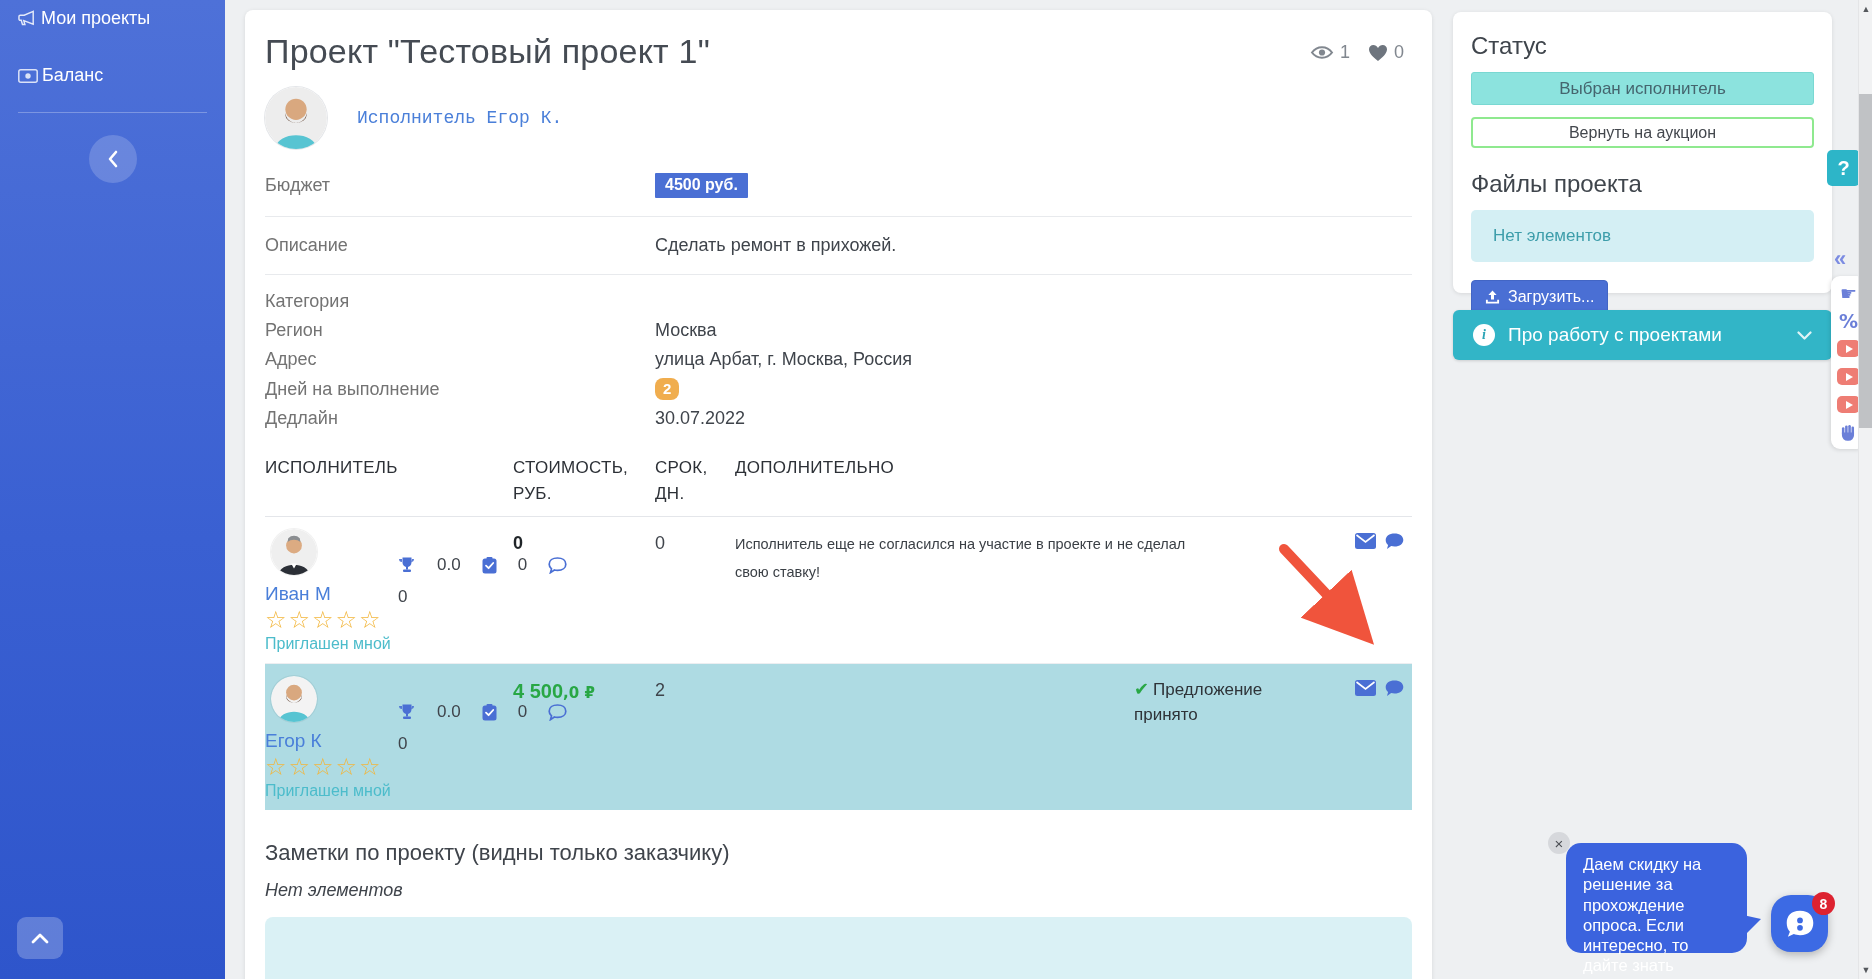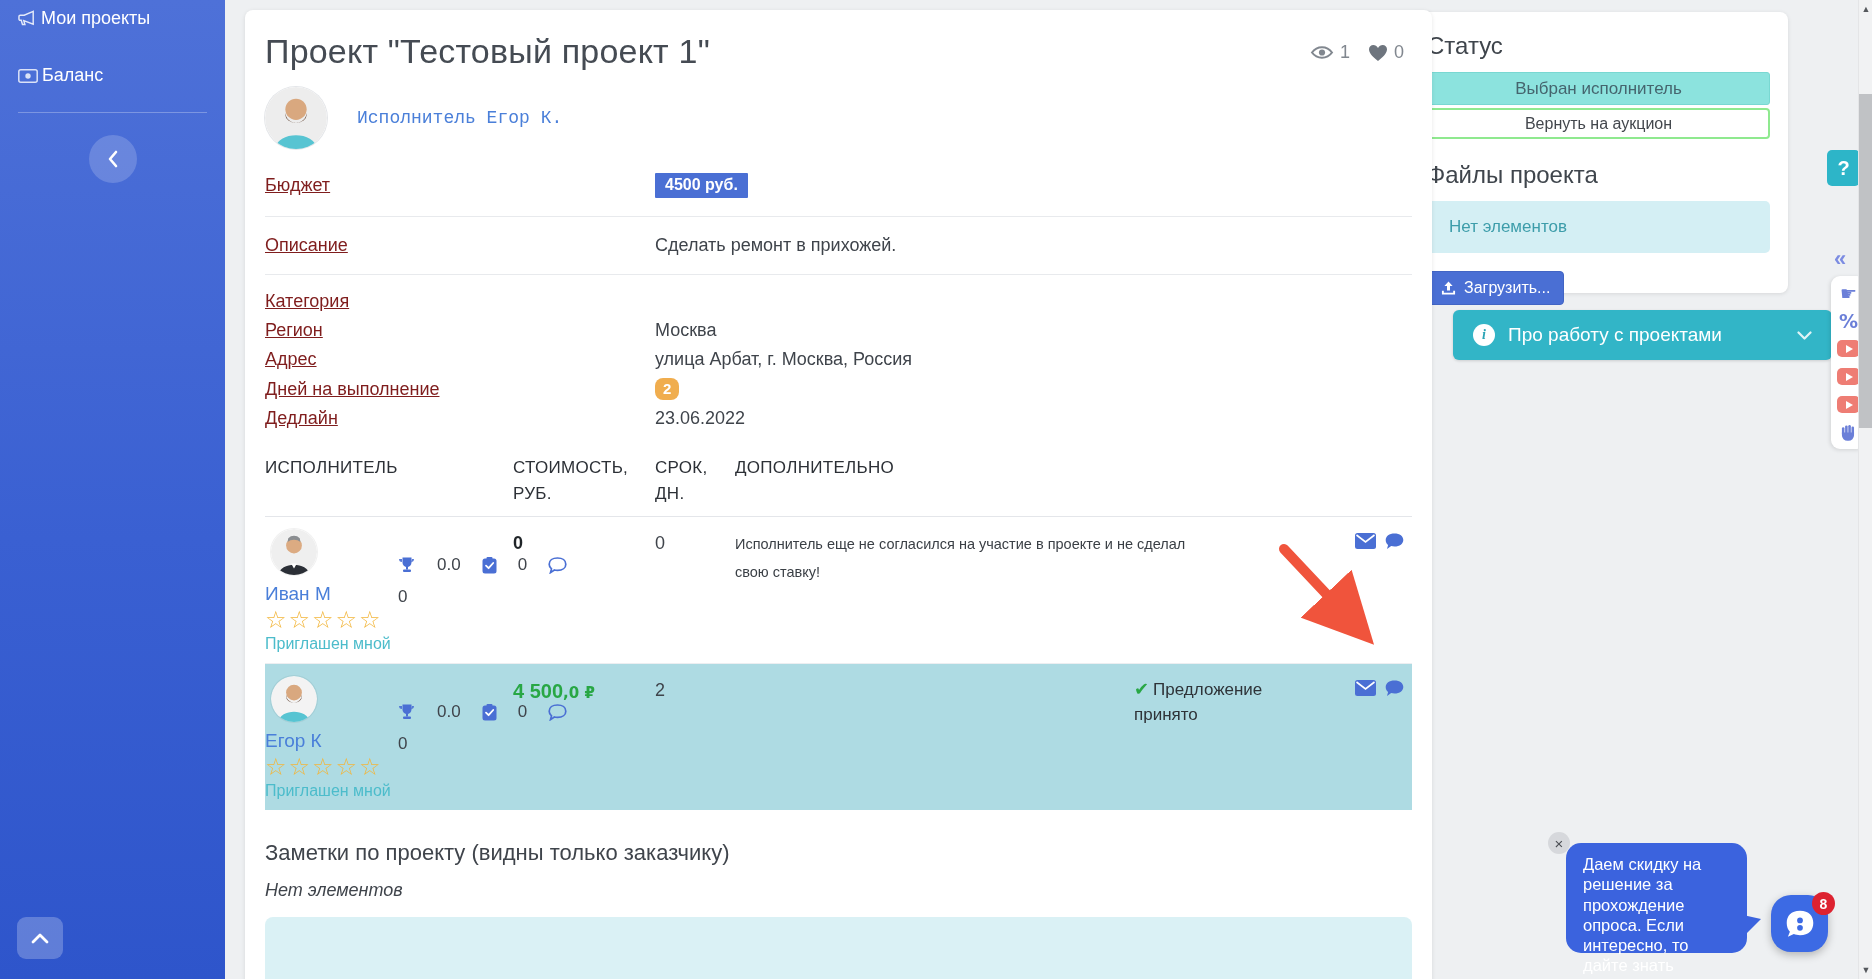--- a/index.html
+++ b/index.html
@@ -43,21 +43,21 @@
   .meta-counters .cnt { display:flex; align-items:center; gap:6px; }
 
   .performer-row { display:flex; align-items:center; gap:30px; margin-top:16px;font-family:Liberation Mono, monospace; }
   .avatar-lg { width:62px; height:62px; border-radius:50%; overflow:hidden;
     box-shadow:0 0 0 1px #e4e6e9; }
   .link { color:#4a7fd9; font-size:18px; cursor:pointer; }
 
   .fields { margin-top:18px; }
   .frow { display:grid; grid-template-columns:390px 1fr; align-items:center;
     font-size:18px; padding:6px 0; }
-  .frow .lab { color:#7f1d1d;text-decoration:underline; }
+  .frow .lab { color:#737373; }
   .frow .val { color:#3f444b; }
   .sect-hr { border:none; border-top:1px solid #e8eaed; margin:12px 0; }
   .details-block .frow { padding:4px 0; }
 
   .badge-blue { display:inline-block; background:#4a6fd4; color:#fff; font-weight:bold;
     font-size:16px; padding:3px 10px 4px 10px; border-radius:1px; }
   .badge-orange { display:inline-block; background:#f0ad4e; color:#fff; font-weight:bold;
     font-size:15px; padding:2px 8px 3px 8px; border-radius:8px; }
 
   .section-title { margin-top:28px; font-size:26px; font-weight:400; color:#3f444b; }
@@ -93,27 +93,27 @@
   
   .notes-title { margin-top:30px; font-size:22px; font-weight:400; color:#3f444b; }
   .notes-empty { margin-top:14px; font-style:italic; font-size:18px; color:#3f444b; }
   .notes-box { position:relative; margin-top:16px; background:#daf1f5; border-radius:8px;
     height:175px; padding:16px 0 0 18px; }
   .emoji-btn { position:absolute; left:1062px; top:18px; cursor:pointer; }
   .smiley { width:26px; height:26px; border-radius:50%; background:#f5b63e; position:relative;
     box-shadow:inset 0 -2px 0 rgba(0,0,0,.12); }
 
   
-  .status-card { position:absolute; left:1409px; top:12px; width:379px; height:281px;
+  .status-card { position:absolute; left:1453px; top:12px; width:379px; height:281px;
     background:#fff; border-radius:8px; box-shadow:0 1px 4px rgba(0,0,0,.10); padding:20px 18px; }
   .rc-title { font-size:24px; font-weight:400; color:#3f454c; }
   .btn-status { margin-top:12px; width:100%; height:33px; background:#8ce3de;
     border:1px solid #79d8d2; border-radius:3px; color:#45656e; font-size:17px; cursor:pointer;
     font-family:inherit; }
-  .btn-revert { margin-top:3px; width:100%; height:31px; background:#fff;
+  .btn-revert { margin-top:12px; width:100%; height:31px; background:#fff;
     border:2px solid #8fe98f; border-radius:4px; color:#43474d; font-size:16px; cursor:pointer;
     font-family:inherit; }
   .rc-title2 { margin-top:22px; }
   .files-box { margin-top:12px; height:52px; background:#d4eff4; border-radius:5px;
     display:flex; align-items:center; padding-left:22px; color:#3d9daa; font-size:17px; }
   .btn-upload { margin-top:18px; display:inline-flex; align-items:center; gap:8px;
     background:#4a6fd4; border:1px solid #4265c4; color:#fff; border-radius:4px;
     padding:7px 13px; font-size:16px; cursor:pointer; font-family:inherit; }
 
   .accordion { position:absolute; left:1453px; top:310px; width:379px; height:50px;
@@ -263,21 +263,21 @@
       <div class="frow">
         <span class="lab">Адрес</span>
         <span class="val">улица Арбат, г. Москва, Россия</span>
       </div>
       <div class="frow">
         <span class="lab">Дней на выполнение</span>
         <span class="val"><span class="badge-orange">2</span></span>
       </div>
       <div class="frow">
         <span class="lab">Дедлайн</span>
-        <span class="val">23.06.2022</span>
+        <span class="val">30.07.2022</span>
       </div>
     </div>
   </div>
 
 
   <div class="tbl-head">
     <div>ИСПОЛНИТЕЛЬ</div>
     <div>
       <div>СТОИМОСТЬ,</div>
         <div>РУБ.</div>

